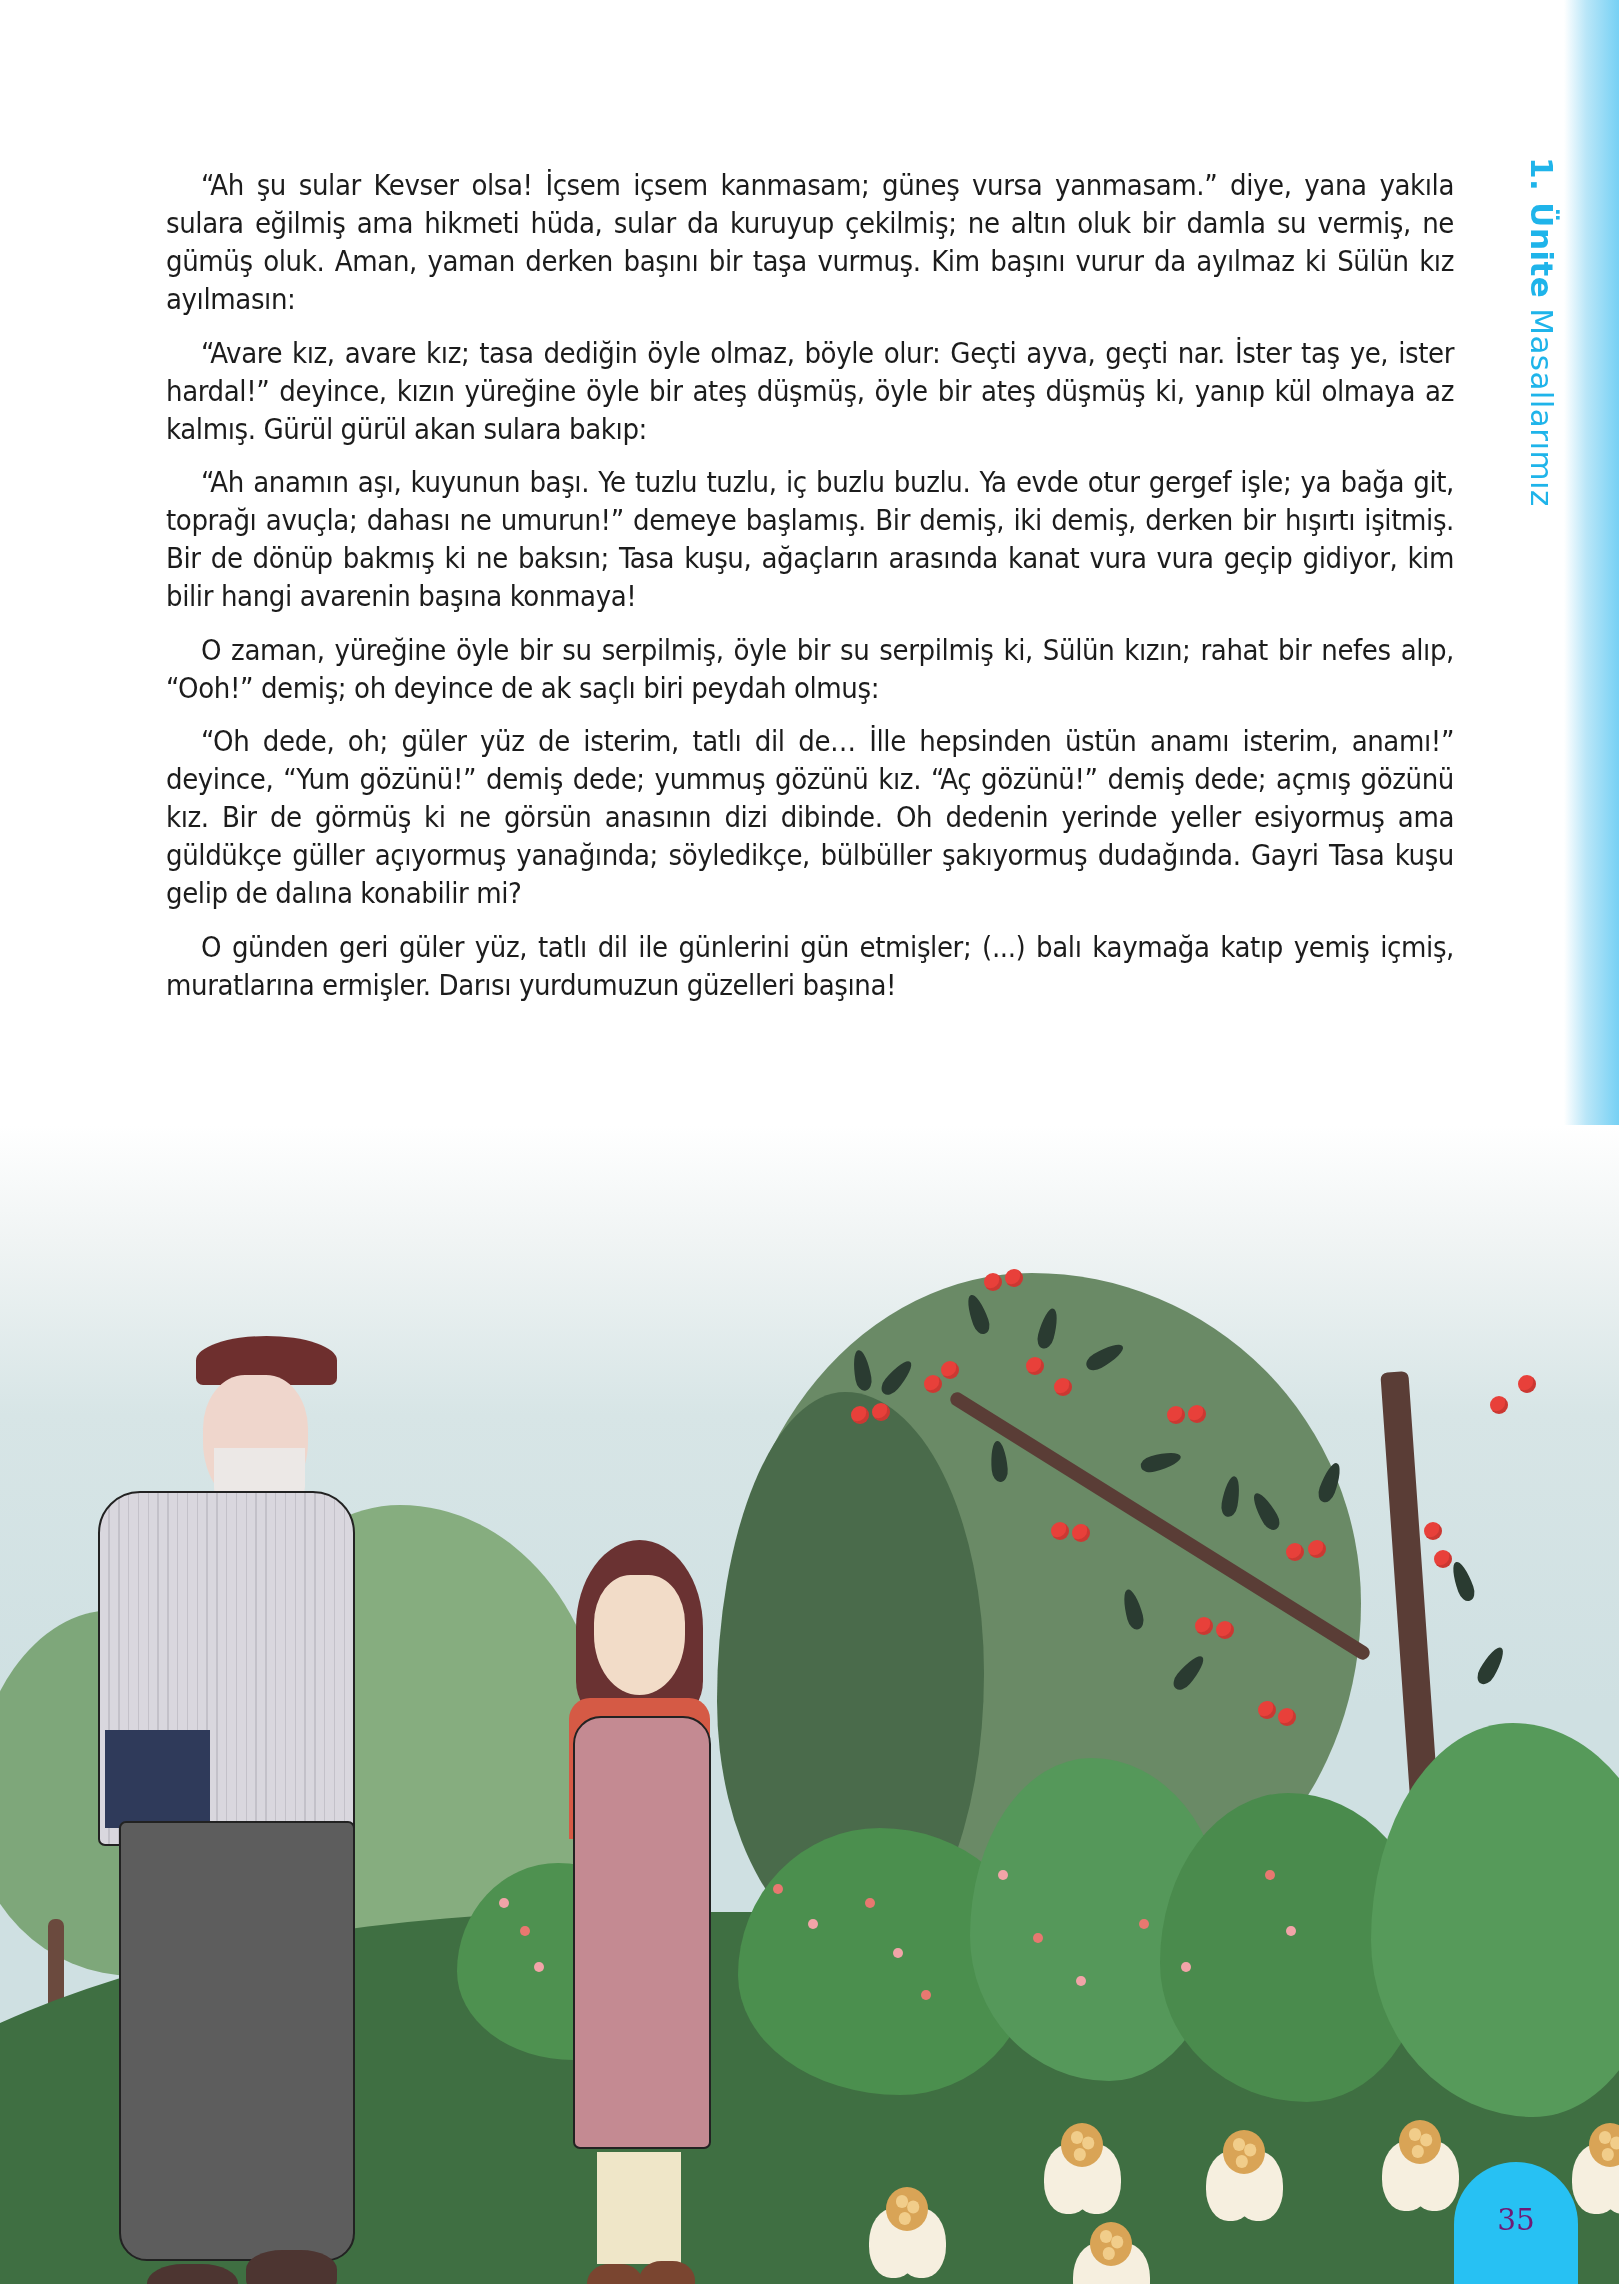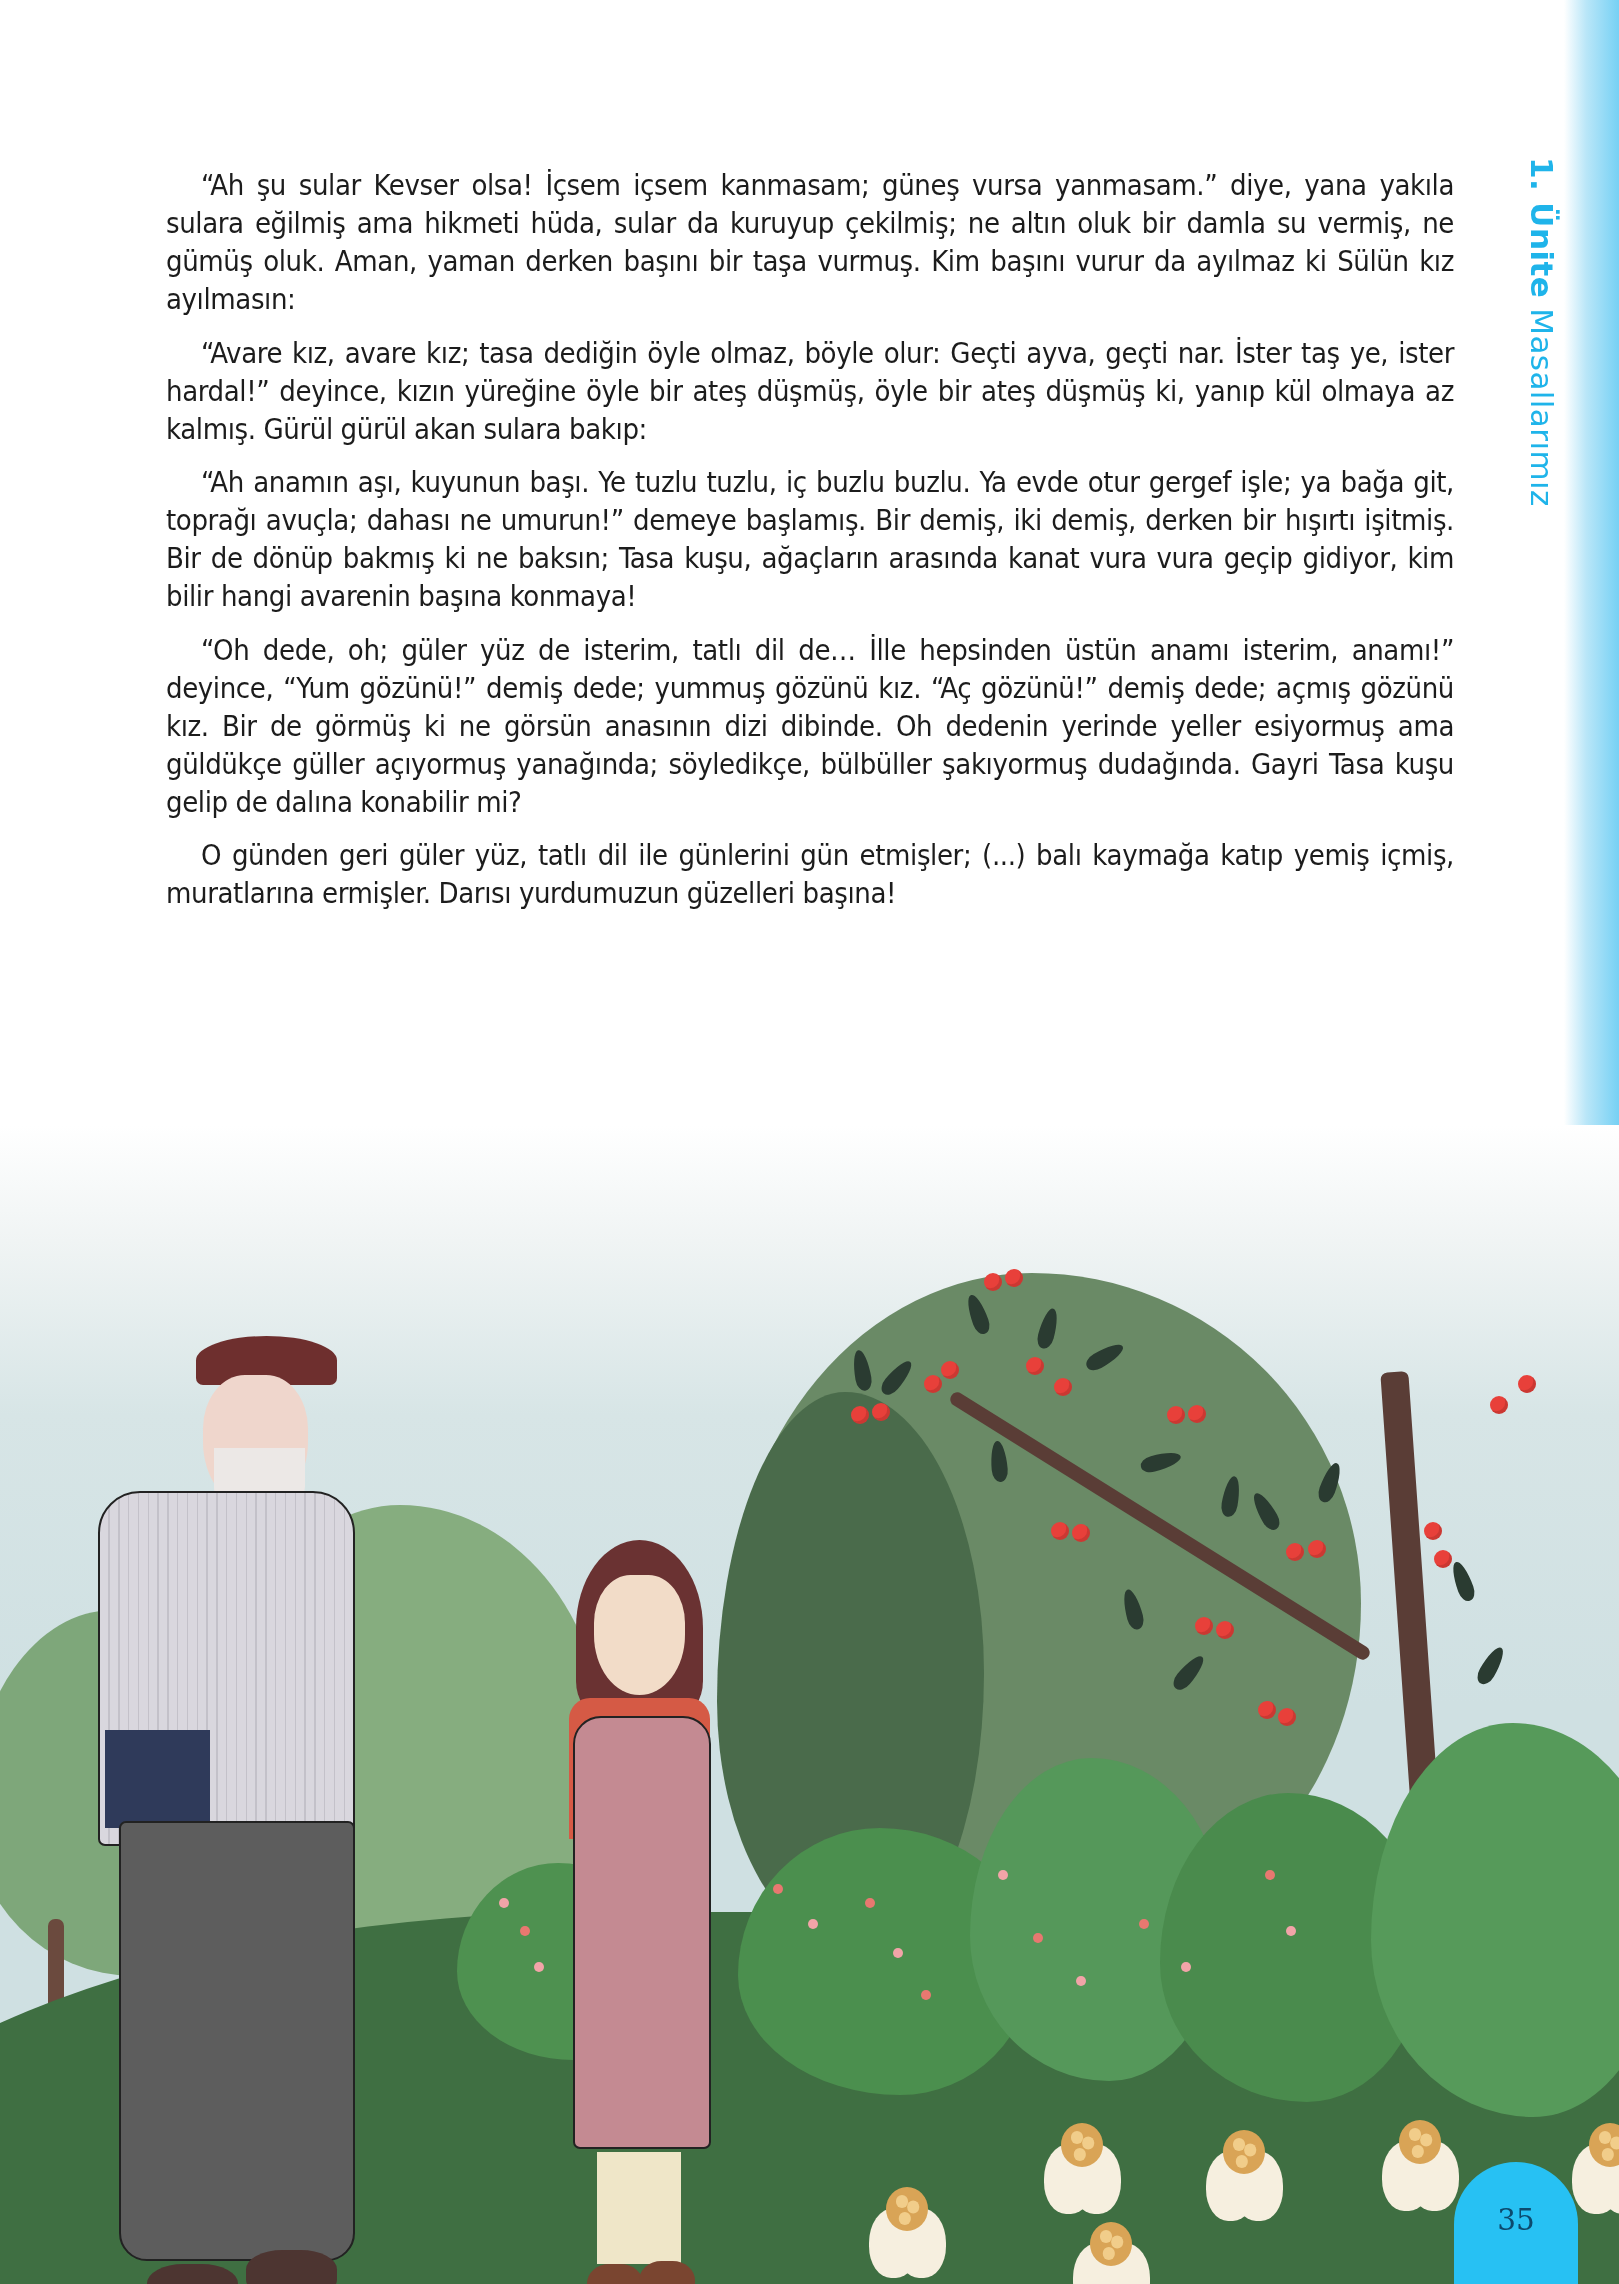--- a/index.html
+++ b/index.html
@@ -55,37 +55,38 @@
   .flower-dot { position: absolute; width: 9.8px; height: 9.8px; border-radius: 50%; background: #f2a4a8; }
   .daisy { position: absolute; width: 77px; height: 105px; }
   .daisy .petal { position: absolute; width: 49px; height: 70px; background: #f6efdf; border-radius: 50% 50% 45% 45%; top: 21px; }
   .daisy .center { position: absolute; left: 21px; top: 0; width: 42px; height: 44px; border-radius: 50%; background: #d9a456; }
   .daisy .center::after { content: ""; position: absolute; left: 9.8px; top: 8.4px; width: 12.7px; height: 12.7px; border-radius: 50%; background: #f1cd8a; box-shadow: 11.2px 5.6px 0 #f1cd8a, 2.8px 17px 0 #f1cd8a; }
 
   .person { position: absolute; }
   .page-number {
     position: absolute; left: 1454px; top: 2162px; width: 124px; height: 122px;
     background: #27c1f3; border-radius: 62px 62px 0 0;
-    color: #0c4a6e; font-family: "DejaVu Serif", serif; font-size: 29.5px;
+    color: #701a75; font-family: "DejaVu Serif", serif; font-size: 29.5px;
     display: flex; justify-content: center; padding-top: 41px; box-sizing: border-box;
   }
 </style>
 </head>
 <body>
 
 <div class="side-band"></div>
 <div class="unit-label">
   <span class="num">1. Ünite</span>
   <span>Masallarımız</span>
 </div>
 
 <div class="story">
   <p>“Ah şu sular Kevser olsa! İçsem içsem kanmasam; güneş vursa yanmasam.” diye, yana yakıla sulara eğilmiş ama hikmeti hüda, sular da kuruyup çekilmiş; ne altın oluk bir damla su vermiş, ne gümüş oluk. Aman, yaman derken başını bir taşa vurmuş. Kim başını vurur da ayılmaz ki Sülün kız ayılmasın:</p>
   <p>“Avare kız, avare kız; tasa dediğin öyle olmaz, böyle olur: Geçti ayva, geçti nar. İster taş ye, ister hardal!” deyince, kızın yüreğine öyle bir ateş düşmüş, öyle bir ateş düşmüş ki, yanıp kül olmaya az kalmış. Gürül gürül akan sulara bakıp:</p>
   <p>“Ah anamın aşı, kuyunun başı. Ye tuzlu tuzlu, iç buzlu buzlu. Ya evde otur gergef işle; ya bağa git, toprağı avuçla; dahası ne umurun!” demeye başlamış. Bir demiş, iki demiş, derken bir hışırtı işitmiş. Bir de dönüp bakmış ki ne baksın; Tasa kuşu, ağaçların arasında kanat vura vura geçip gidiyor, kim bilir hangi avarenin başına konmaya!</p>
+  <p>O zaman, yüreğine öyle bir su serpilmiş, öyle bir su serpilmiş ki, Sülün kızın; rahat bir nefes alıp, “Ooh!” demiş; oh deyince de ak saçlı biri peydah olmuş:</p>
   <p>“Oh dede, oh; güler yüz de isterim, tatlı dil de… İlle hepsinden üstün anamı isterim, anamı!” deyince, “Yum gözünü!” demiş dede; yummuş gözünü kız. “Aç gözünü!” demiş dede; açmış gözünü kız. Bir de görmüş ki ne görsün anasının dizi dibinde. Oh dedenin yerinde yeller esiyormuş ama güldükçe güller açıyormuş yanağında; söyledikçe, bülbüller şakıyormuş dudağında. Gayri Tasa kuşu gelip de dalına konabilir mi?</p>
   <p>O günden geri güler yüz, tatlı dil ile günlerini gün etmişler; (...)  balı kaymağa katıp yemiş içmiş, muratlarına ermişler. Darısı yurdumuzun güzelleri başına!</p>
 </div>
 
 <div class="credit">
   <div class="author">Eflâtun Cem GÜNEY</div>
   <div>Masallar</div>
   <div>(Kısaltılmıştır.)</div>
 </div>
 

